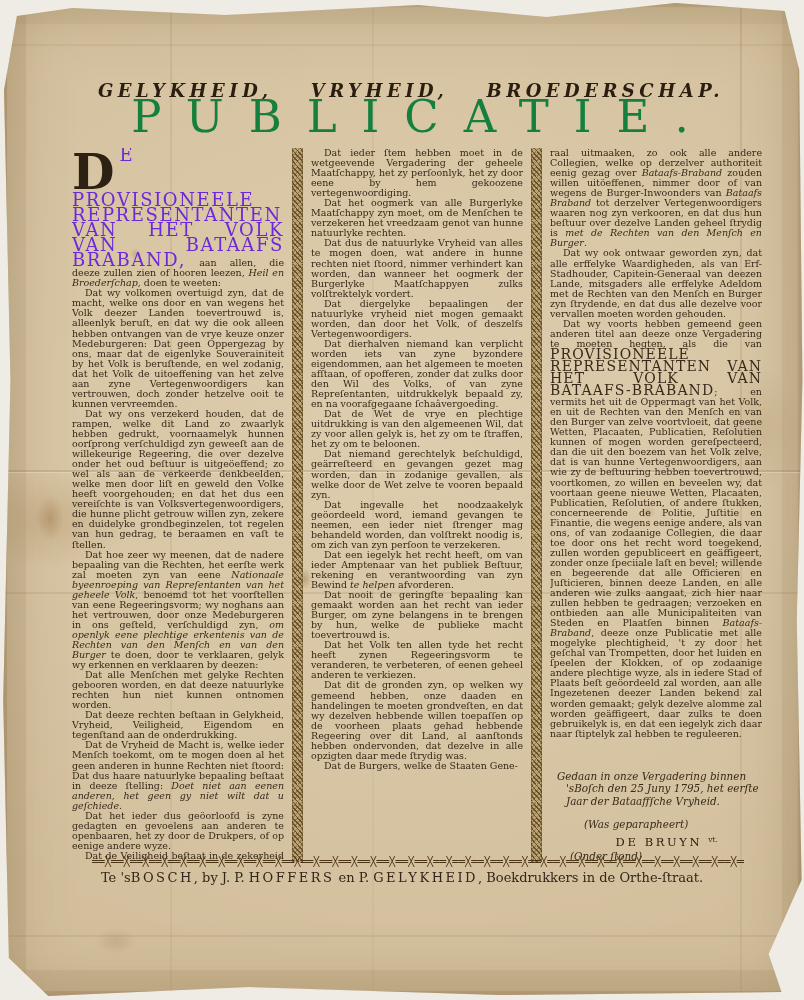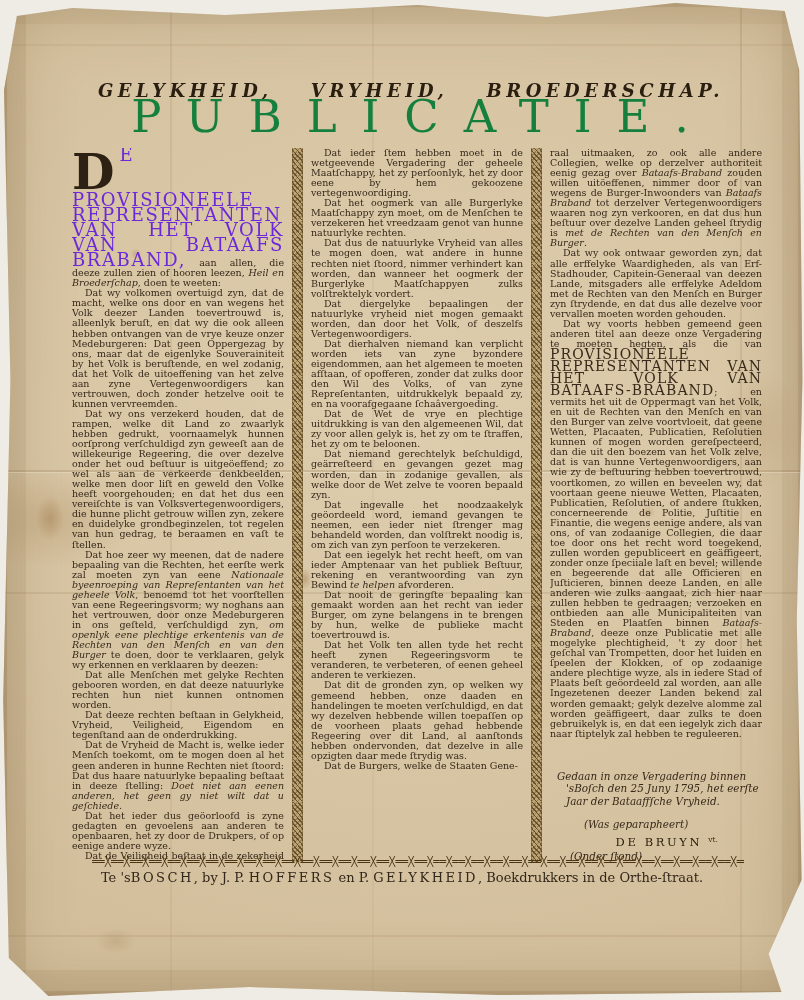--- a/index.html
+++ b/index.html
@@ -129,21 +129,21 @@
       <p class="para"><span>Dat het oogmerk van alle Burgerlyke Maatſchappy zyn moet, om de Menſchen te verzekeren het vreedzaam genot van hunne natuurlyke rechten.</span></p>
       <p class="para"><span>Dat dus de natuurlyke Vryheid van alles te mogen doen, wat andere in hunne rechten niet ſtoord, nimmer verhindert kan worden, dan wanneer het oogmerk der Burgerlyke Maatſchappyen zulks volſtrektelyk vordert.</span></p>
       <p class="para"><span>Dat diergelyke bepaalingen der natuurlyke vryheid niet mogen gemaakt worden, dan door het Volk, of deszelfs Vertegenwoordigers.</span></p>
       <p class="para"><span>Dat dierhalven niemand kan verplicht worden iets van zyne byzondere eigendommen, aan het algemeen te moeten afſtaan, of opofferen, zonder dat zulks door den Wil des Volks, of van zyne Repreſentanten, uitdrukkelyk bepaald zy, en na voorafgegaane ſchaâvergoeding.</span></p>
       <p class="para"><span>Dat de Wet de vrye en plechtige uitdrukking is van den algemeenen Wil, dat zy voor allen gelyk is, het zy om te ſtraffen, het zy om te beloonen.</span></p>
       <p class="para"><span>Dat niemand gerechtelyk beſchuldigd, geärreſteerd en gevangen gezet mag worden, dan in zodanige gevallen, als welke door de Wet zelve te vooren bepaald zyn.</span></p>
       <p class="para"><span>Dat ingevalle het noodzaakelyk geöordeeld word, iemand gevangen te neemen, een ieder niet ſtrenger mag behandeld worden, dan volſtrekt noodig is, om zich van zyn perſoon te verzekeren.</span></p>
       <p class="para"><span>Dat een iegelyk het recht heeft, om van ieder Amptenaar van het publiek Beſtuur, rekening en verantwoording van zyn Bewind </span><span class="it">te helpen</span><span> afvorderen.</span></p>
       <p class="para"><span>Dat nooit de geringſte bepaaling kan gemaakt worden aan het recht van ieder Burger, om zyne belangens in te brengen by hun, welke de publieke macht toevertrouwd is.</span></p>
       <p class="para"><span>Dat het Volk ten allen tyde het recht heeft zynen Regeeringsvorm te veranderen, te verbeteren, of eenen geheel anderen te verkiezen.</span></p>
-      <p class="para"><span>Dat dit de gronden zyn, op welken wy gemeend hebben, onze daaden en handelingen te moeten verſchuldigd, en dat wy dezelven hebbende willen toepaſſen op de voorheen plaats gehad hebbende Regeering over dit Land, al aanſtonds hebben ondervonden, dat dezelve in alle opzigten daar mede ſtrydig was.</span></p>
+      <p class="para"><span>Dat dit de gronden zyn, op welken wy gemeend hebben, onze daaden en handelingen te moeten grondveſten, en dat wy dezelven hebbende willen toepaſſen op de voorheen plaats gehad hebbende Regeering over dit Land, al aanſtonds hebben ondervonden, dat dezelve in alle opzigten daar mede ſtrydig was.</span></p>
       <p class="para"><span>Dat de Burgers, welke de Staaten Gene-</span></p>
     </div>
   <div class="divider"></div>
   <div class="col">
       <p class="para noind"><span>raal uitmaaken, zo ook alle andere Collegien, welke op derzelver authoriteit eenig gezag over </span><span class="it">Bataafs-Braband</span><span> zouden willen uitöeffenen, nimmer door of van wegens de Burger-Inwoonders van </span><span class="it">Bataafs Braband</span><span> tot derzelver Vertegenwoordigers waaren nog zyn verkooren, en dat dus hun beſtuur over dezelve Landen geheel ſtrydig is </span><span class="it">met de Rechten van den Menſch en Burger</span><span>.</span></p>
       <p class="para"><span>Dat wy ook ontwaar geworden zyn, dat alle erffelyke Waardigheden, als van Erf-Stadhouder, Capitein-Generaal van deezen Lande, mitsgaders alle erffelyke Adeldom met de Rechten van den Menſch en Burger zyn ſtrydende, en dat dus alle dezelve voor vervallen moeten worden gehouden.</span></p>
       <p class="para"><span>Dat wy voorts hebben gemeend geen anderen titel aan deeze onze Vergadering te moeten hegten, als die van </span><span class="sc">PROVISIONEELE REPRESENTANTEN VAN HET VOLK VAN BATAAFS-BRABAND</span><span>; en vermits het uit de Oppermagt van het Volk, en uit de Rechten van den Menſch en van den Burger van zelve voortvloeit, dat geene Wetten, Placaaten, Publicatien, Reſolutien kunnen of mogen worden gereſpecteerd, dan die uit den boezem van het Volk zelve, dat is van hunne Vertegenwoordigers, aan wie zy de beſtuuring hebben toevertrouwd, voortkomen, zo willen en beveelen wy, dat voortaan geene nieuwe Wetten, Placaaten, Publicatien, Reſolutien, of andere ſtukken, concerneerende de Politie, Juſtitie en Finantie, die wegens eenige andere, als van ons, of van zodaanige Collegien, die daar toe door ons het recht word toegekend, zullen worden gepubliceert en geäffigeert, zonder onze ſpeciiale laſt en bevel; willende en begeerende dat alle Officieren en Juſticieren, binnen deeze Landen, en alle anderen wie zulks aangaat, zich hier naar zullen hebben te gedraagen; verzoeken en ontbieden aan alle Municipaliteiten van Steden en Plaatſen binnen </span><span class="it">Bataafs-Braband</span><span>, deeze onze Publicatie met alle mogelyke plechtigheid, 't zy door het geſchal van Trompetten, door het luiden en ſpeelen der Klokken, of op zodaanige andere plechtige wyze, als in iedere Stad of Plaats beſt geöordeeld zal worden, aan alle Ingezetenen deezer Landen bekend zal worden gemaakt; gelyk dezelve alomme zal worden geäffigeert, daar zulks te doen gebruikelyk is, en dat een iegelyk zich daar naar ſtiptelyk zal hebben te reguleeren.</span></p>
       <p class="para gedaan"><span>Gedaan in onze Vergadering binnen 'sBoſch den 25 Juny 1795, het eerſte Jaar der Bataaffſche Vryheid.</span></p>
       <p class="para sig-ind"><span>(Was geparapheert)</span></p>
       <p class="para sig-name"><span class="name">DE BRUYN </span><span class="sup">vt.</span></p>

